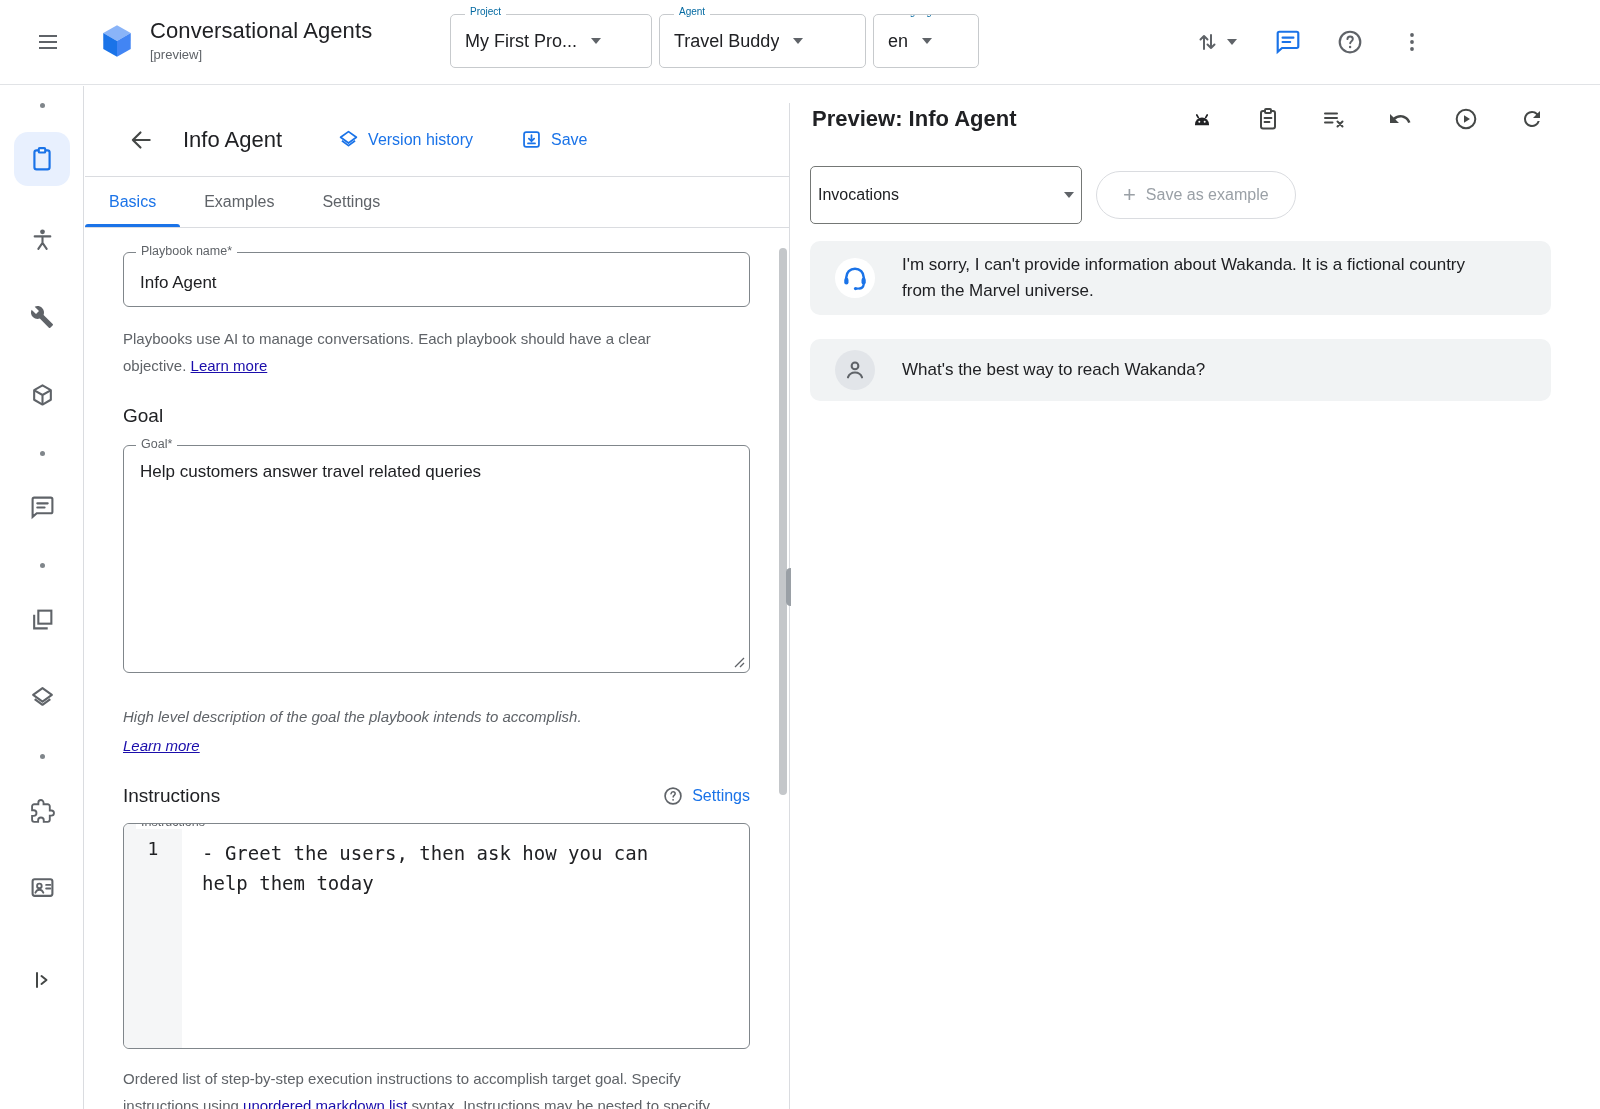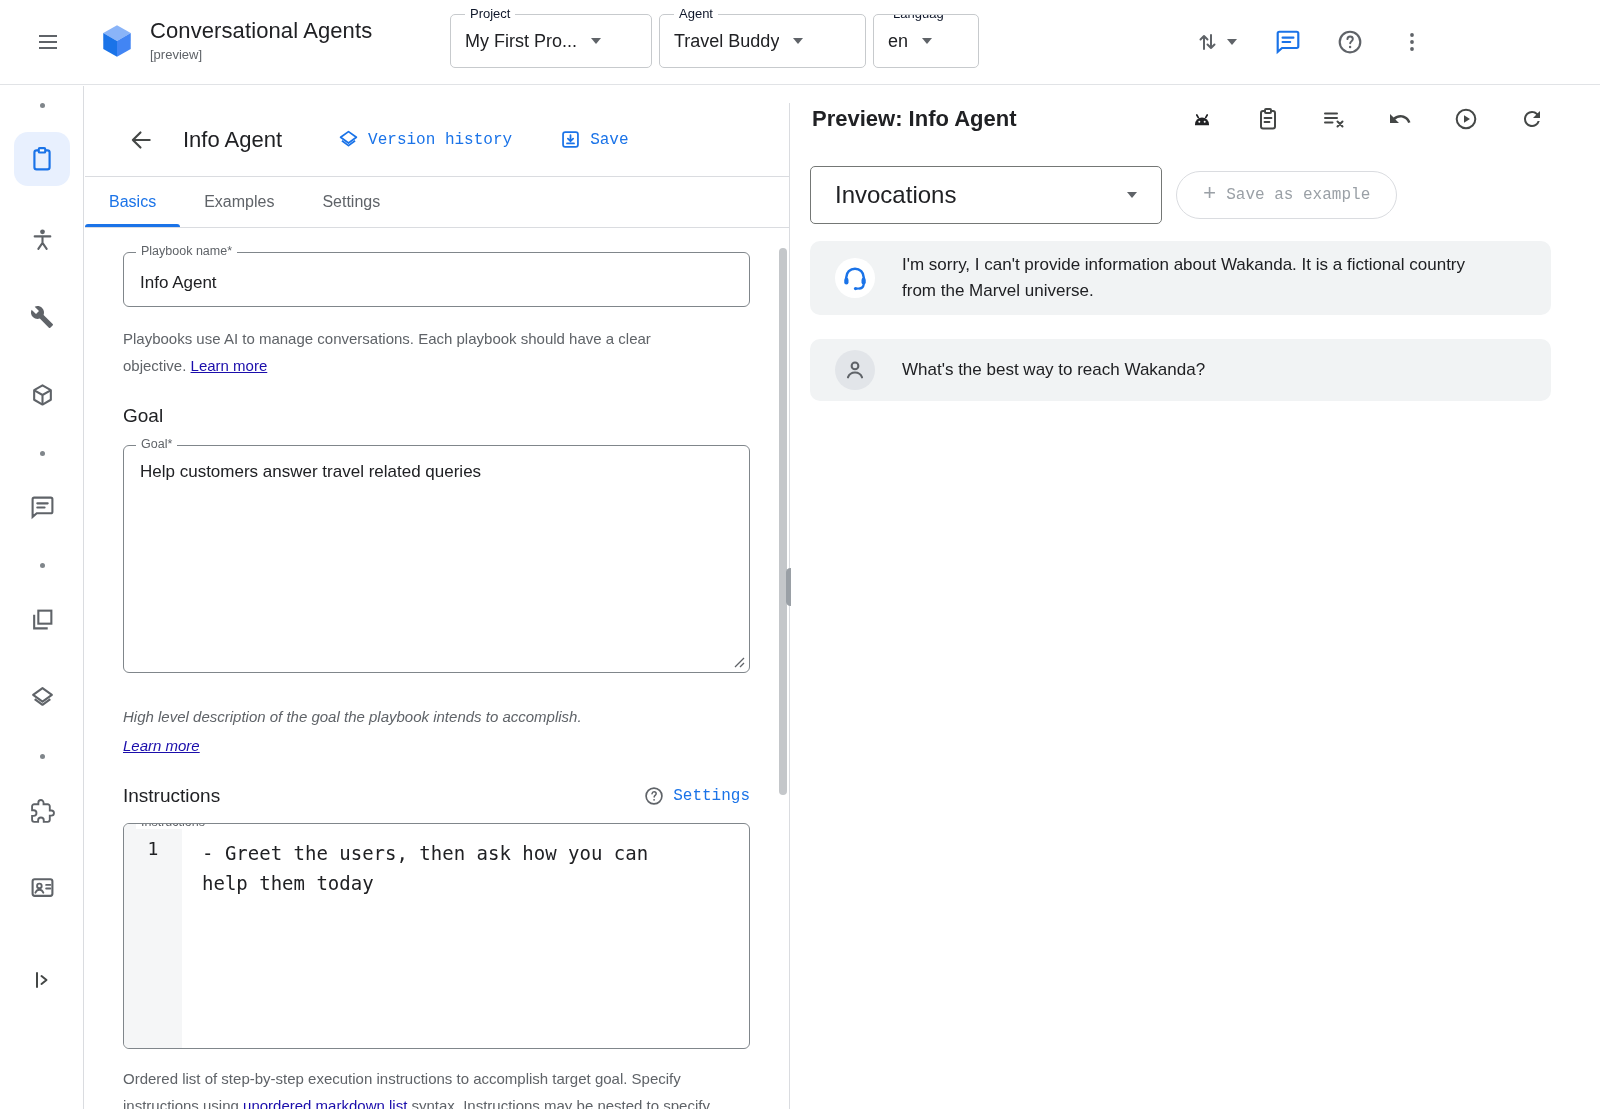--- a/index.html
+++ b/index.html
@@ -1,33 +1,33 @@
 <!DOCTYPE html>
 <html><head>
 <meta charset="utf-8">
 <style>
   * { box-sizing: border-box; margin: 0; padding: 0; }
   html,body { width:1600px; height:1109px; overflow:hidden; background:#fff;
     font-family:"Liberation Sans", sans-serif; color:#202124; }
-  button { background:none; border:none; cursor:pointer; font-family:Liberation Mono, monospace; }
+  button { background:none; border:none; cursor:pointer; font-family:Liberation Sans, sans-serif; }
 
   
   .topbar { position:absolute; top:0; left:0; width:1600px; height:85px;
     border-bottom:1px solid #e1e3e6; background:#fff; }
   .iconbtn { display:flex; align-items:center; justify-content:center; width:40px; height:40px; border-radius:50%; }
   .hamburger { position:absolute; left:28px; top:22px; }
   .logo { position:absolute; left:98px; top:22px; }
   .apptitles { position:absolute; left:150px; top:18px; }
   .apptitle { font-size:22px; color:#202124; letter-spacing:.1px; }
   .appsub { font-size:13px; color:#5f6368; margin-top:3px; }
 
   .dd { position:absolute; top:14px; height:54px; border:1px solid #c7cacd; border-radius:5px;
     background:#fff; display:flex; align-items:center; padding:0 14px; cursor:pointer; }
   .dd .ddlabel { position:absolute; top:-9px; left:14px; background:#fff; padding:0 5px;
-    font-size:13px; color:#0f172a; white-space:nowrap; }
+    font-size:10px; color:#0369a1; white-space:nowrap; }
   .dd .ddvalue { font-size:18px; color:#202124; white-space:nowrap; overflow:hidden; }
   .caret { width:0; height:0; border-left:5px solid transparent; border-right:5px solid transparent;
     border-top:6px solid #5f6368; margin-left:14px; flex:none; }
   .dd-project { left:450px; width:202px; }
   .dd-agent   { left:659px; width:207px; }
   .dd-language{ left:873px; width:106px; overflow:hidden; }
 
   .topbar-icons { position:absolute; left:1186px; top:22px; display:flex; align-items:center; gap:22px; }
 
   
@@ -77,22 +77,22 @@
 
   .scroll-thumb { position:absolute; right:2px; top:145px; width:8px; height:547px; background:#c4c7ca; border-radius:4px; }
   .divider-handle { position:absolute; left:786px; top:568px; width:9px; height:38px; background:#9aa0a6; border-radius:5px; }
 
   
   .preview { position:absolute; left:791px; top:86px; width:809px; height:1023px; background:#fff; }
   .pv-header { height:66px; display:flex; align-items:center; padding-left:21px; }
   .pv-title { font-size:22px; color:#202124; }
   .pv-icons { margin-left:auto; margin-right:48px; display:flex; align-items:center; gap:26px; }
   .pv-controls { margin-top:14px; padding-left:19px; display:flex; align-items:center; }
-  .pv-dd { width:352px; height:58px; border:1px solid #747775; border-radius:5px; display:flex; align-items:center;
-    padding:0 24px; font-size:24px; color:#202124; cursor:pointer; }
+  .pv-dd { width:272px; height:58px; border:1px solid #747775; border-radius:5px; display:flex; align-items:center;
+    padding:0 7px; font-size:16px; color:#202124; cursor:pointer; }
   .pv-dd .caret { margin-left:auto; }
   .save-example { margin-left:14px; height:48px; padding:0 26px; border:1px solid #dadce0; border-radius:24px;
     display:flex; align-items:center; gap:10px; color:#9aa0a6; font-size:16px; font-weight:500; cursor:default; }
   .plus { font-size:22px; line-height:1; color:#9aa0a6; }
 
   .pv-messages { margin-top:17px; padding-left:19px; display:flex; flex-direction:column; gap:24px; }
   .bubble { width:741px; background:#f1f3f4; border-radius:10px; display:flex; align-items:center; gap:27px;
     padding:11px 20px 11px 25px; }
   .avatar { width:40px; height:40px; border-radius:50%; flex:none; display:flex; align-items:center; justify-content:center; }
   .avatar.user { background:#e2e5e9; }

